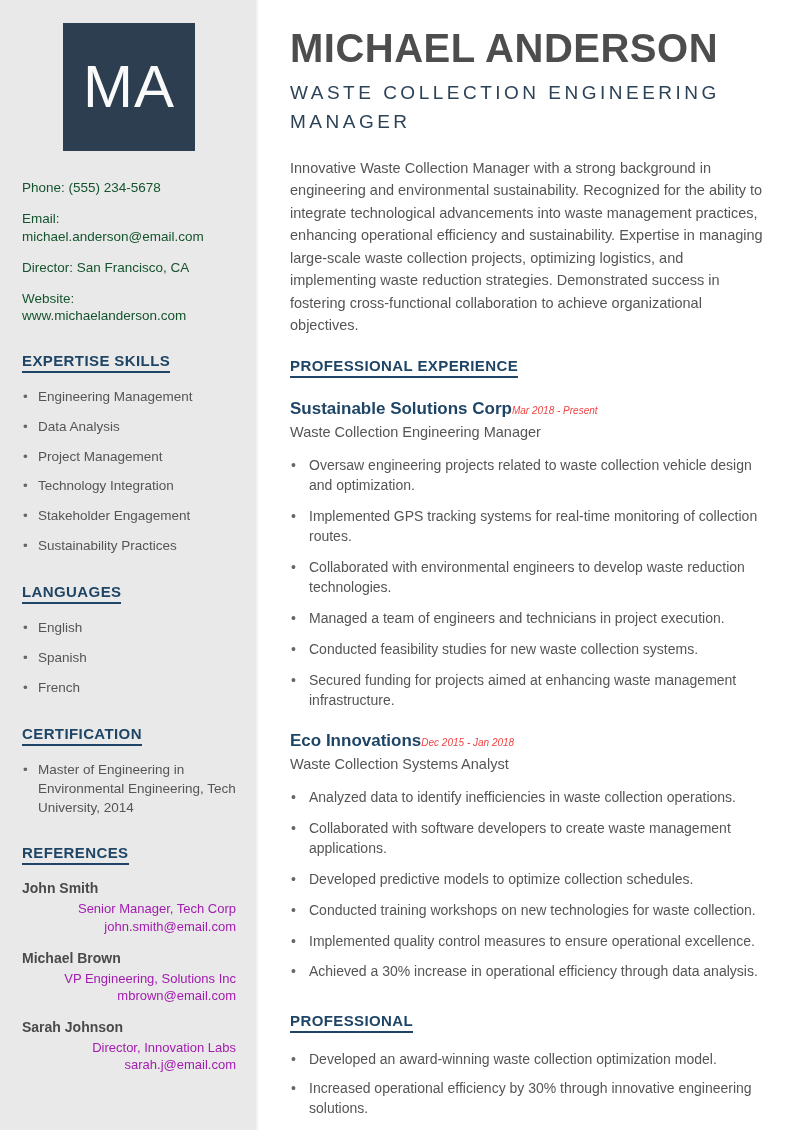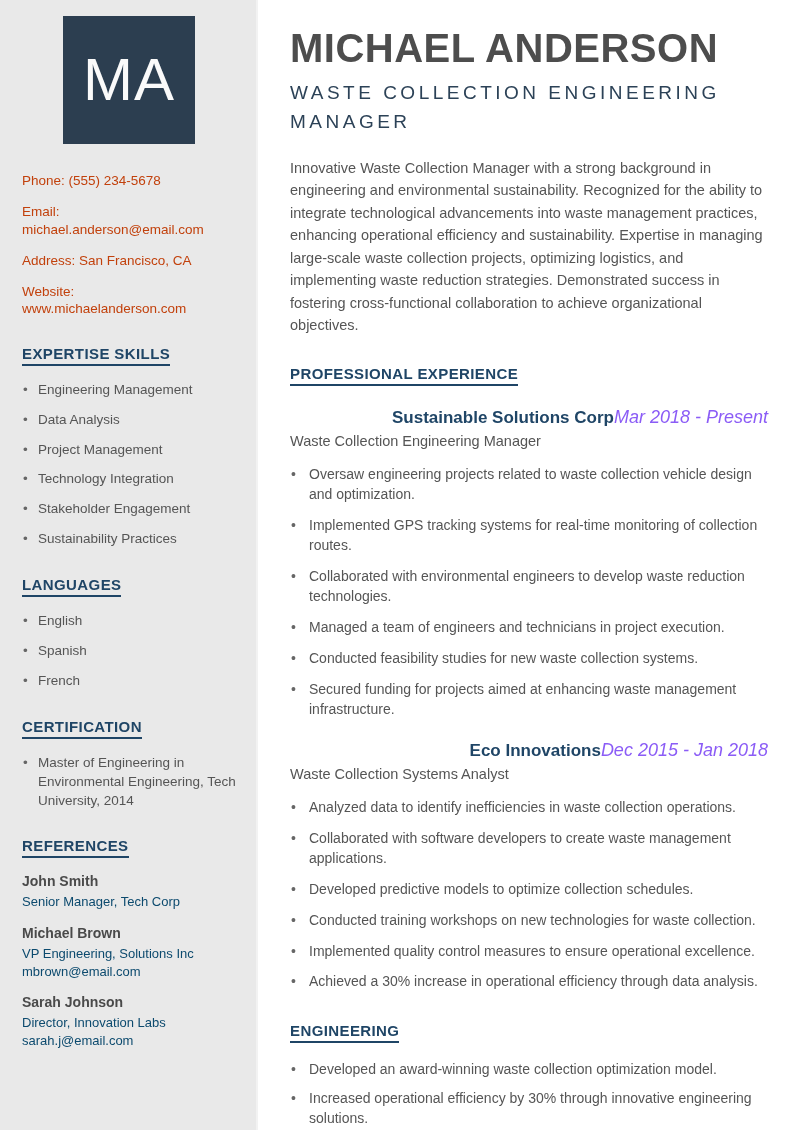--- a/index.html
+++ b/index.html
@@ -8,35 +8,35 @@
     width: 800px; height: 1130px;
     font-family: "Liberation Sans", sans-serif;
     overflow: hidden;
   }
   .page { display: flex; width: 800px; height: 1130px; }
 
   
   .sidebar {
     width: 258px; min-width: 258px; height: 100%;
     background: #e9e9e9;
-    padding: 16px 20px 20px 22px;
+    padding: 23px 20px 20px 22px;
     border-right: 2px solid #f2f2f2;
   }
   .avatar {
     width: 132px; height: 128px;
     background: #2c3e50;
     margin: 0 auto 22px auto;
     display: flex; align-items: center; justify-content: center;
   }
   .avatar-text {
     color: #fafafa; font-size: 60px; letter-spacing: 1px; line-height: 1;
   }
   .contact-list { list-style: none; margin-top: 28px; }
   .contact-list li {
-    font-size: 13.5px; color: #c2410c; margin-bottom: 13.5px; line-height: 1.3;
+    font-size: 13.5px; color: #14532d; margin-bottom: 13.5px; line-height: 1.3;
     word-break: break-word;
   }
   .side-section { margin-top: 27px; }
   .side-heading, .main-heading {
     display: inline-block;
     font-size: 15px; font-weight: bold; color: #1f4566;
     letter-spacing: 0.4px;
     border-bottom: 2px solid #1f4566;
     padding-bottom: 2px;
   }
@@ -45,40 +45,40 @@
   .bullet-list li {
     position: relative; padding-left: 16px;
     font-size: 13.5px; color: #555; line-height: 1.4;
     margin-bottom: 11px;
   }
   .bullet-list li::before {
     content: "\2022"; position: absolute; left: 1px; color: #666;
   }
   .ref-item { margin-bottom: 14px; }
   .ref-name { font-size: 14px; font-weight: bold; color: #4a4a4a; margin-bottom: 4px; }
-  .ref-role, .ref-email { font-size: 13px; color: #0c4a6e; line-height: 1.35; }
+  .ref-role, .ref-email { font-size: 13px; color: #a21caf; line-height: 1.35; text-align: right; }
 
   
   .main { flex: 1; padding: 20px 32px 0 32px; background: #fff; }
   .name {
     font-size: 40px; font-weight: bold; color: #4d4d4d;
     letter-spacing: 0.5px; line-height: 1.2; margin-top: 4px;
   }
   .title {
     font-size: 19px; color: #2c4257; letter-spacing: 3.5px;
     line-height: 1.55; margin-top: 6px; max-width: 470px;
   }
   .summary {
     font-size: 14.5px; color: #555; line-height: 1.55; margin-top: 20px;
   }
-  .experience-section { margin-top: 28px; }
+  .experience-section { margin-top: 20px; }
   .job { margin-top: 21px; }
-  .job-header { display: flex; justify-content: flex-end; align-items: baseline; }
+  .job-header { display: flex; justify-content: flex-start; align-items: baseline; }
   .company { font-size: 17px; font-weight: bold; color: #1f4566; }
-  .dates { font-size: 18px; font-style: italic; color: #8b5cf6; }
+  .dates { font-size: 10px; font-style: italic; color: #ef4444; }
   .role { font-size: 14.5px; color: #555; margin-top: 5px; }
   .main-bullets { margin-top: 15px; }
   .main-bullets li {
     font-size: 14px; padding-left: 19px; margin-bottom: 10.5px; line-height: 1.45;
   }
   .achievements-section { margin-top: 30px; }
   .achievements-section .main-bullets { margin-top: 16px; }
   .achievements-section .main-bullets li { margin-bottom: 9px; }
 </style>
 </head>
@@ -91,21 +91,21 @@
     <div class="avatar">
       <span class="avatar-text">MA</span>
     </div>
 
     <ul class="contact-list">
 
         <li>Phone: (555) 234-5678</li>
 
         <li>Email: michael.anderson@email.com</li>
 
-        <li>Address: San Francisco, CA</li>
+        <li>Director: San Francisco, CA</li>
 
         <li>Website: www.michaelanderson.com</li>
       </ul>
 
     <section class="side-section">
       <div class="side-heading">EXPERTISE SKILLS</div>
       <ul class="bullet-list">
 
           <li>Engineering Management</li>
 
@@ -141,20 +141,21 @@
         </ul>
     </section>
 
     <section class="side-section">
       <div class="side-heading">REFERENCES</div>
       <div>
 
           <div class="ref-item">
             <div class="ref-name">John Smith</div>
             <div class="ref-role">Senior Manager, Tech Corp</div>
+            <div class="ref-email">john.smith@email.com</div>
           </div>
 
           <div class="ref-item">
             <div class="ref-name">Michael Brown</div>
             <div class="ref-role">VP Engineering, Solutions Inc</div>
             <div class="ref-email">mbrown@email.com</div>
           </div>
 
           <div class="ref-item">
             <div class="ref-name">Sarah Johnson</div>
@@ -214,21 +215,21 @@
             <li>Conducted training workshops on new technologies for waste collection.</li>
 
             <li>Implemented quality control measures to ensure operational excellence.</li>
 
             <li>Achieved a 30% increase in operational efficiency through data analysis.</li>
           </ul>
       </div>
     </section>
 
     <section class="achievements-section">
-      <div class="main-heading">ENGINEERING</div>
+      <div class="main-heading">PROFESSIONAL</div>
       <ul class="bullet-list main-bullets">
 
           <li>Developed an award-winning waste collection optimization model.</li>
 
           <li>Increased operational efficiency by 30% through innovative engineering solutions.</li>
 
         </ul>
     </section>
 
   </main>

